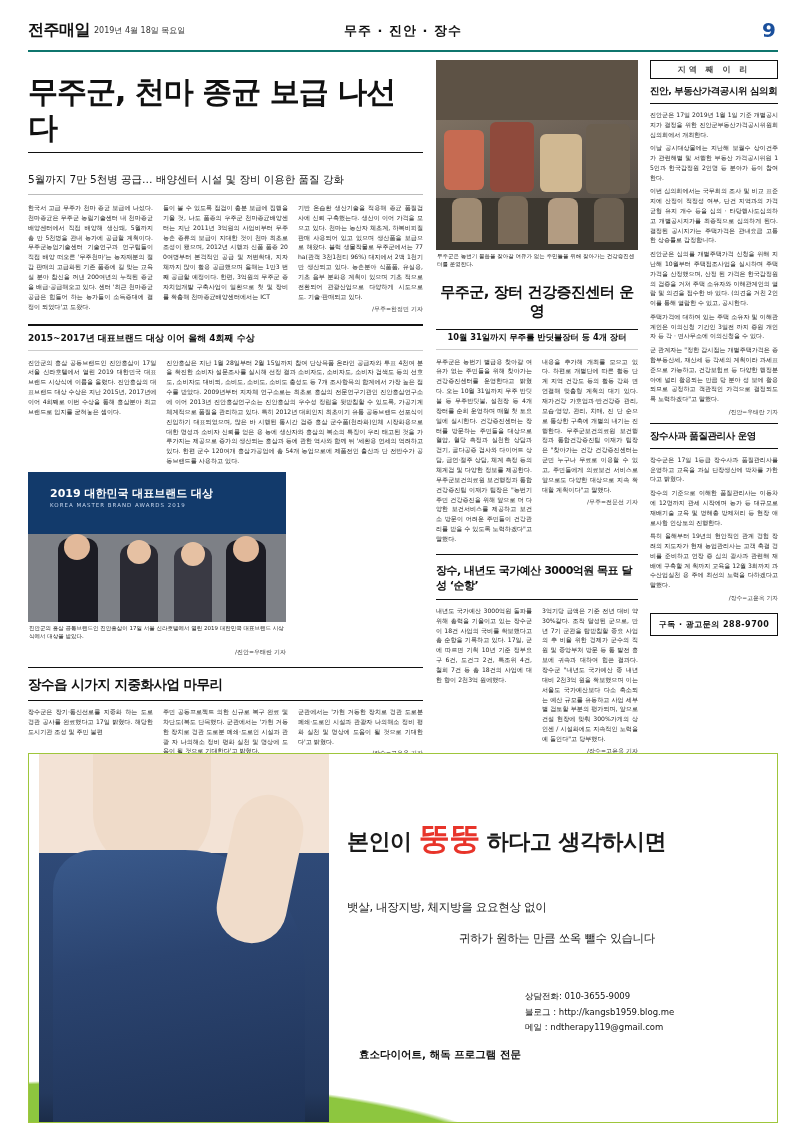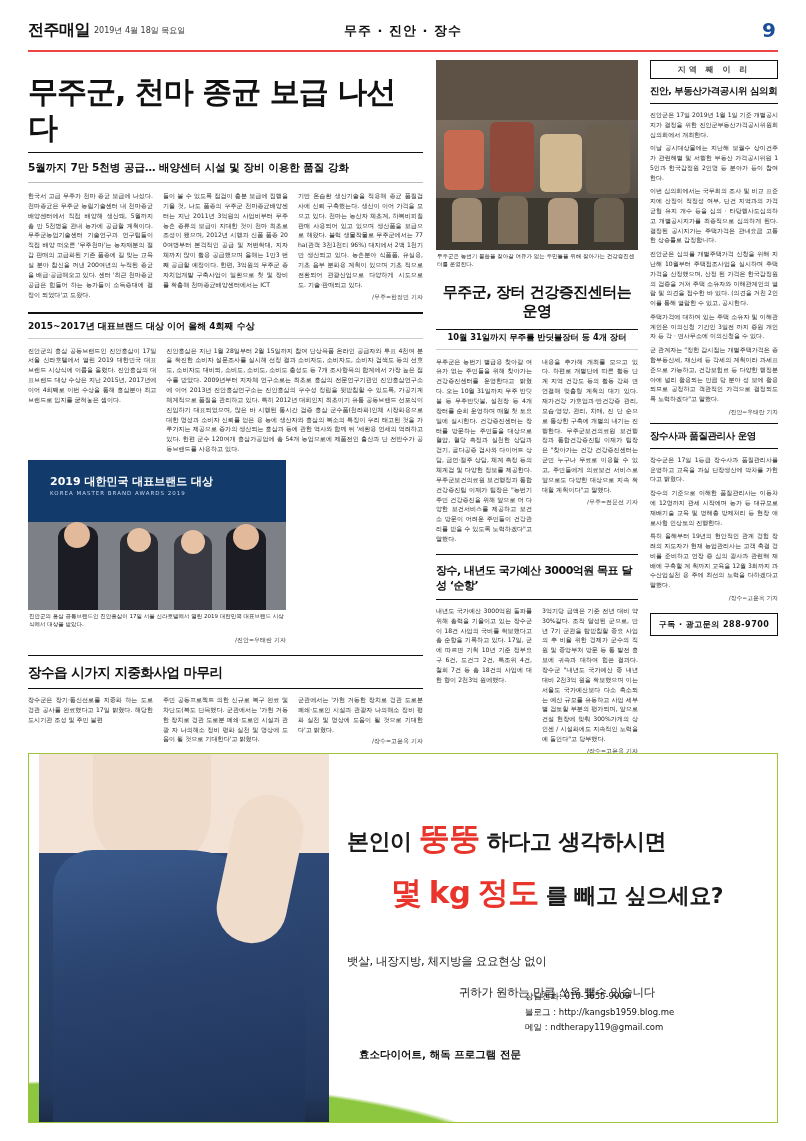--- a/index.html
+++ b/index.html
@@ -17,21 +17,21 @@
   .page {
     position: absolute;
     left: 28px; top: 18px;
     width: 750px; height: 1105px;
   }
 
   
   .masthead {
     position: relative;
     height: 34px;
-    border-bottom: 2px solid #ef4444;
+    border-bottom: 2px solid #0f766e;
     text-align: center;
   }
   .mh-logo {
     position: absolute; left: 0; top: 2px;
     font-size: 16px; font-weight: bold; letter-spacing: -0.5px;
   }
   .mh-date {
     position: absolute; left: 66px; top: 7px;
     font-size: 8px; color: #333;
   }
@@ -53,22 +53,22 @@
   }
 
   
   .left-block { position: absolute; left: 0; top: 0; width: 395px; }
 
   .headline {
     font-size: 30px; font-weight: bold; letter-spacing: -1px;
     margin: 14px 0 6px 0; line-height: 1.2;
   }
   .subhead {
-    font-size: 10.5px; font-weight: bold;
-    padding: 8px 0 7px 0;
+    font-size: 10.5px; font-weight: normal;
+    padding: 20px 0 7px 0;
     border-top: 1px solid #111;
     border-bottom: 1px solid #bbb;
     margin-bottom: 8px;
   }
 
   .cols3 {
     display: flex; gap: 10px;
   }
   .col { flex: 1; }
   .body-text {
@@ -317,21 +317,21 @@
         <div style="position:absolute;left:104px;top:74px;width:42px;height:58px;background:#d0b892;border-radius:6px;"></div>
         <div style="position:absolute;left:150px;top:64px;width:44px;height:70px;background:#6b5f50;border-radius:6px;"></div>
         <div style="position:absolute;left:0;bottom:0;width:100%;height:52px;background:#3d3830;"></div>
         <div style="position:absolute;left:16px;bottom:8px;width:30px;height:44px;background:#9e8a72;border-radius:8px 8px 0 0;"></div>
         <div style="position:absolute;left:62px;bottom:6px;width:30px;height:48px;background:#7a6a58;border-radius:8px 8px 0 0;"></div>
         <div style="position:absolute;left:112px;bottom:6px;width:30px;height:46px;background:#b39c82;border-radius:8px 8px 0 0;"></div>
         <div style="position:absolute;left:158px;bottom:8px;width:30px;height:44px;background:#6c6051;border-radius:8px 8px 0 0;"></div>
       </div>
       <div class="cap-below">무주군은 농번기 볼음을 찾아갈 여유가 없는 주민들을 위해 찾아가는 건강증진센터를 운영한다.</div>
 
-      <div class="c-title">무주군, 장터 건강증진센터는 운영</div>
+      <div class="c-title">무주군, 장터 건강증진센터 운영</div>
       <div class="c-sub">10월 31일까지 무주를 반딧불장터 등 4개 장터</div>
       <div class="cols3">
         <div class="col">
           <div class="body-text">무주군은 농번기 별급용 찾아갈 여유가 없는 주민들을 위해 찾아가는 건강증진센터를 운영한다고 밝혔다. 오는 10월 31일까지 무주 반딧불 등 무주반딧불, 설천장 등 4개 장터를 순회 운영하며 매월 첫 토요일에 실시한다.
 건강증진센터는 장터를 방문하는 주민들을 대상으로 혈압, 혈당 측정과 실천한 상담과 걷기, 골다공증 검사와 다이어트 상담, 금연·절주 상담, 체계 측정 등의 체계검 및 다양한 정보를 제공한다.
 무주군보건의료원 보건행정과 통합건강증진팀 이재가 팀장은 "농번기 주민 건강증진을 위해 앞으로 더 다양한 보건서비스를 제공하고 보건소 방문이 어려운 주민들이 건강관리를 받을 수 있도록 노력하겠다"고 말했다.</div>
         </div>
         <div class="col">
           <div class="body-text">내용을 추가해 개최를 모으고 있 다.
 하편로 개별단에 따른 활동 단계 지역 건강도 등의 활동 강화 면 연결해 맞춤형 계획의 대기 있다. 재가건강 가호업과·반건강증 관리, 모습·영양, 관리, 치매, 진 단 순으로 통상한 구축에 개별의 내기는 진행한다.
@@ -385,26 +385,20 @@
     <div class="ad-swoosh"></div>
     <div class="ad-person"></div>
     <div class="ad-arm"></div>
 
     <div class="ad-text">
       <div class="ad-l1">
         <span>본인이</span>
         <span class="em">뚱뚱</span>
         <span>하다고 생각하시면</span>
       </div>
-      <div class="ad-l2">
-        <span class="em">몇</span>
-        <span class="em">kg</span>
-        <span class="em">정도</span>
-        <span>를 빼고 싶으세요?</span>
-      </div>
       <div class="ad-l3">뱃살, 내장지방, 체지방을 요요현상 없이</div>
       <div class="ad-l4">귀하가 원하는 만큼 쏘옥 뺄수 있습니다</div>
     </div>
 
     <div class="ad-brand">효소다이어트, 해독 프로그램 전문</div>
     <div class="ad-contactbox">
       <div>상담전화: 010-3655-9009</div>
       <div>블로그 : http://kangsb1959.blog.me</div>
       <div>메일 : ndtherapy119@gmail.com</div>
     </div>

